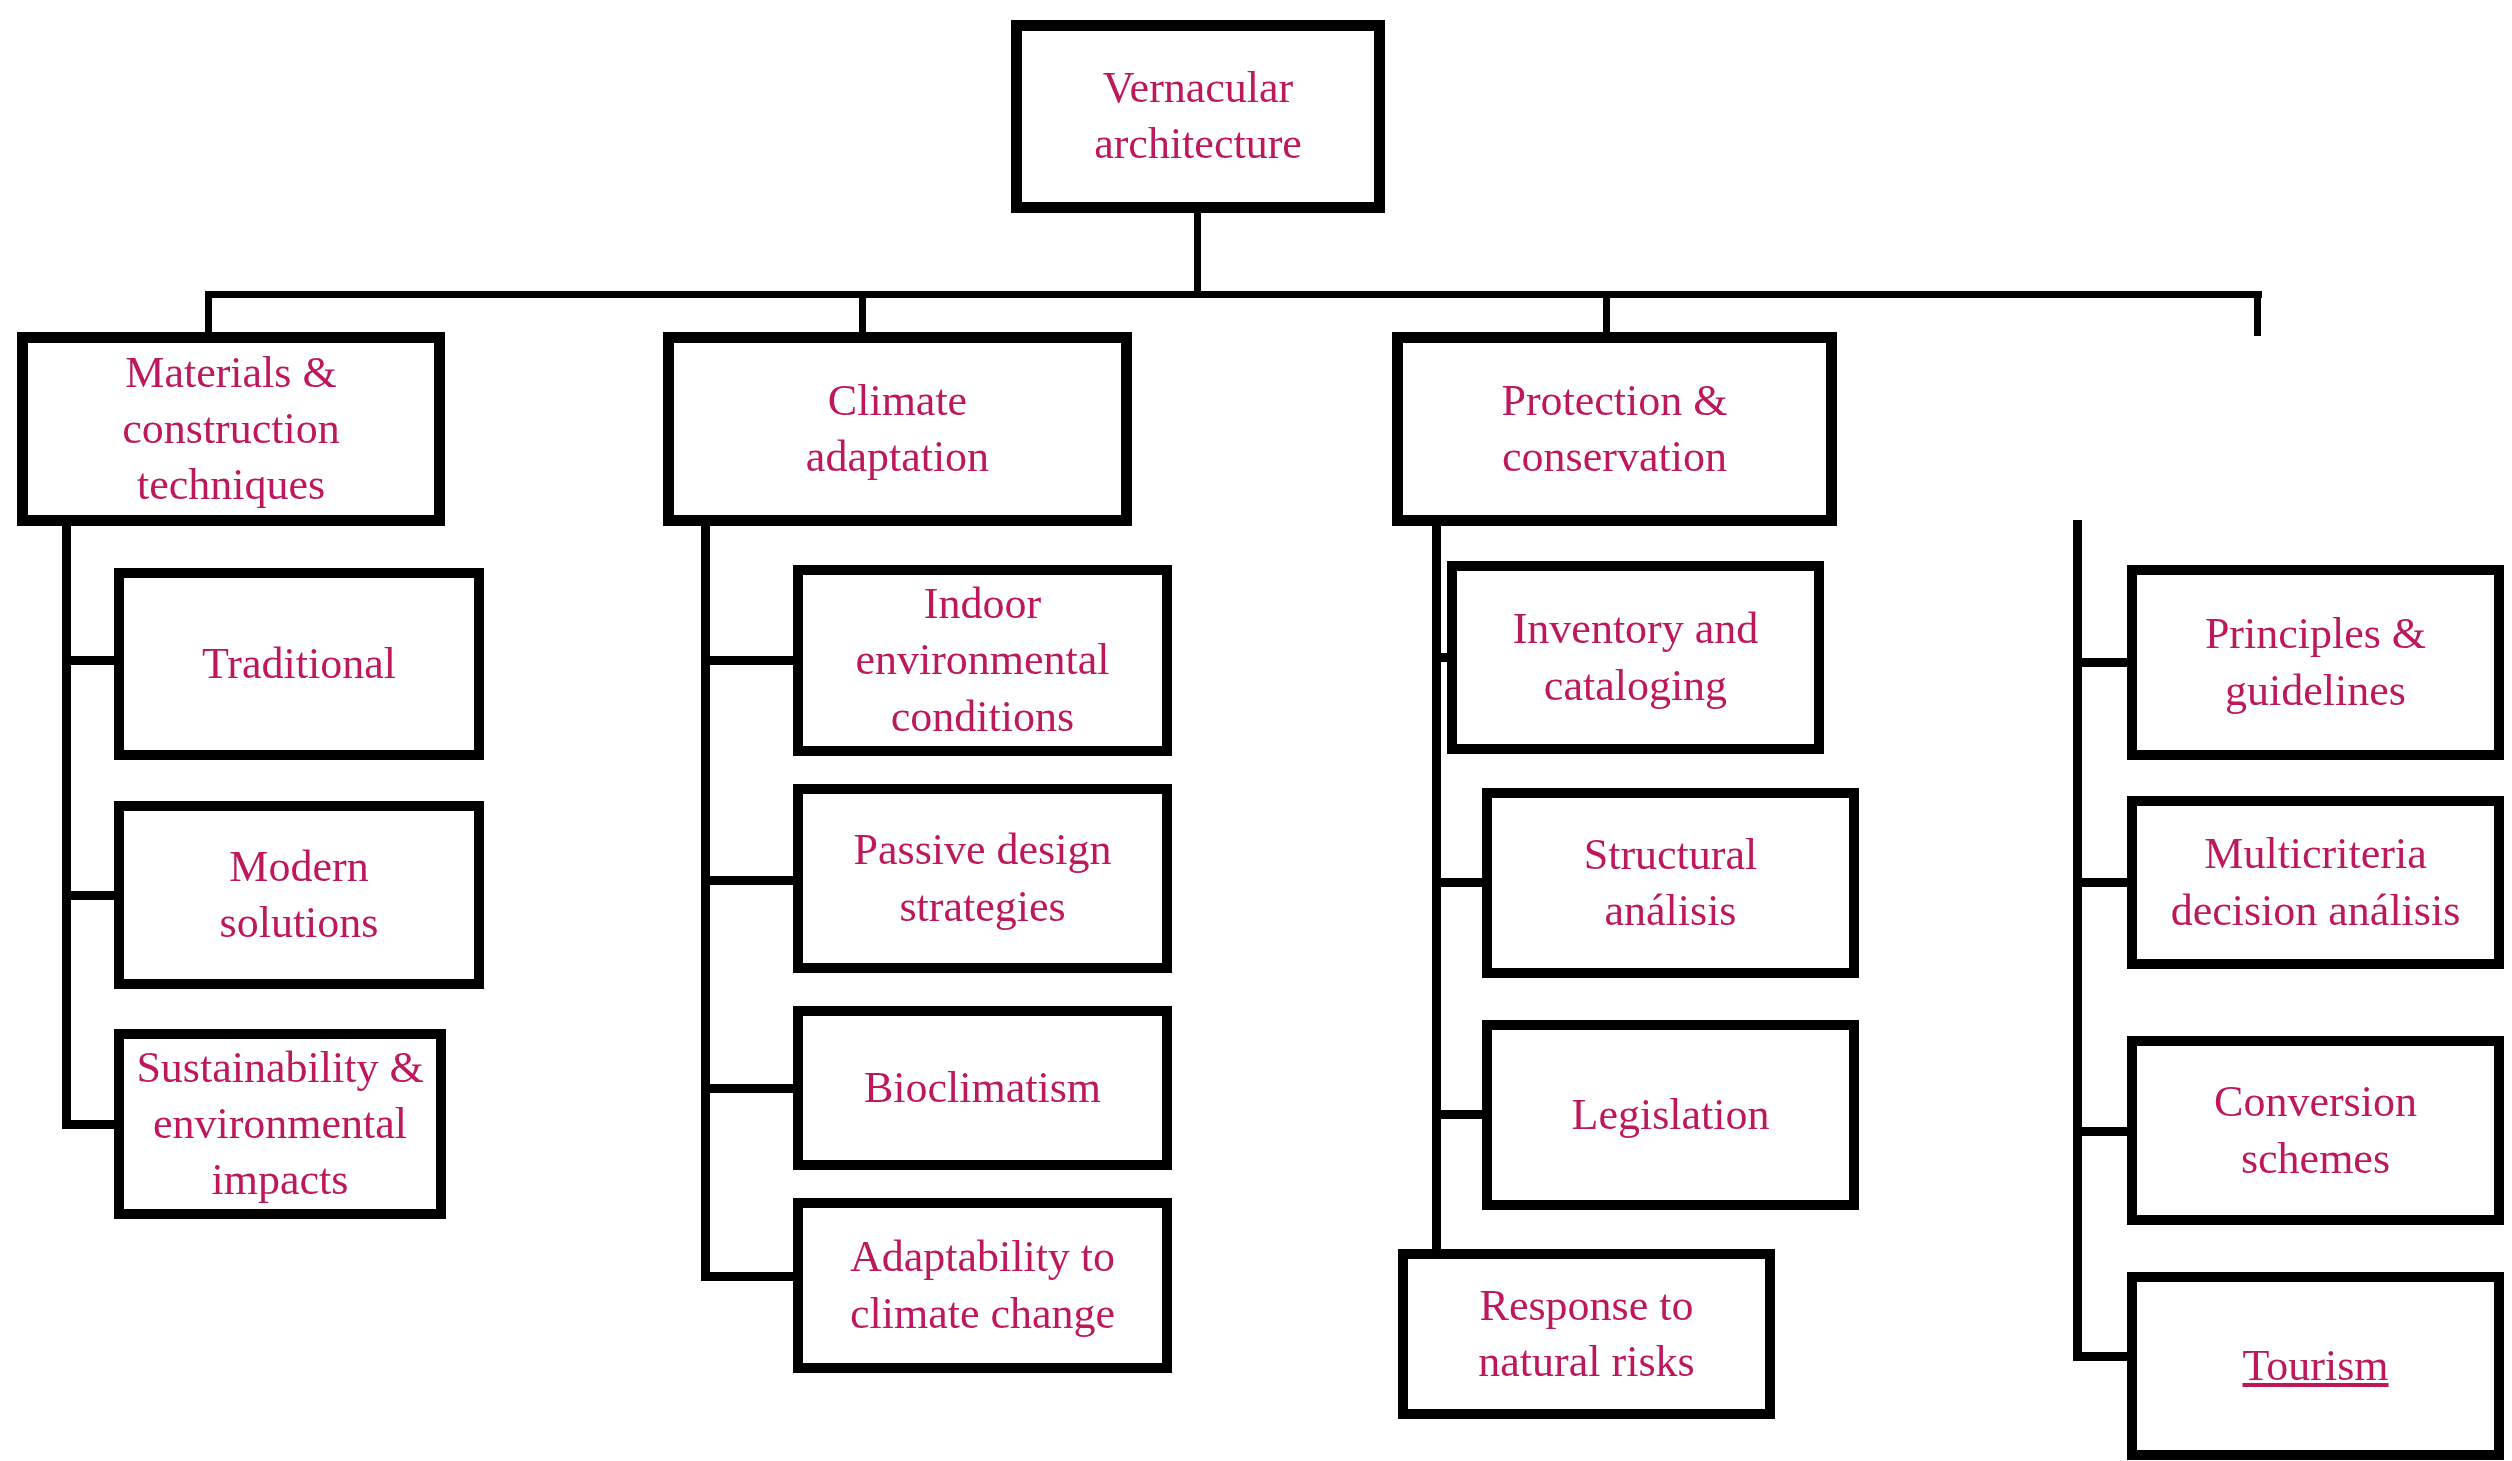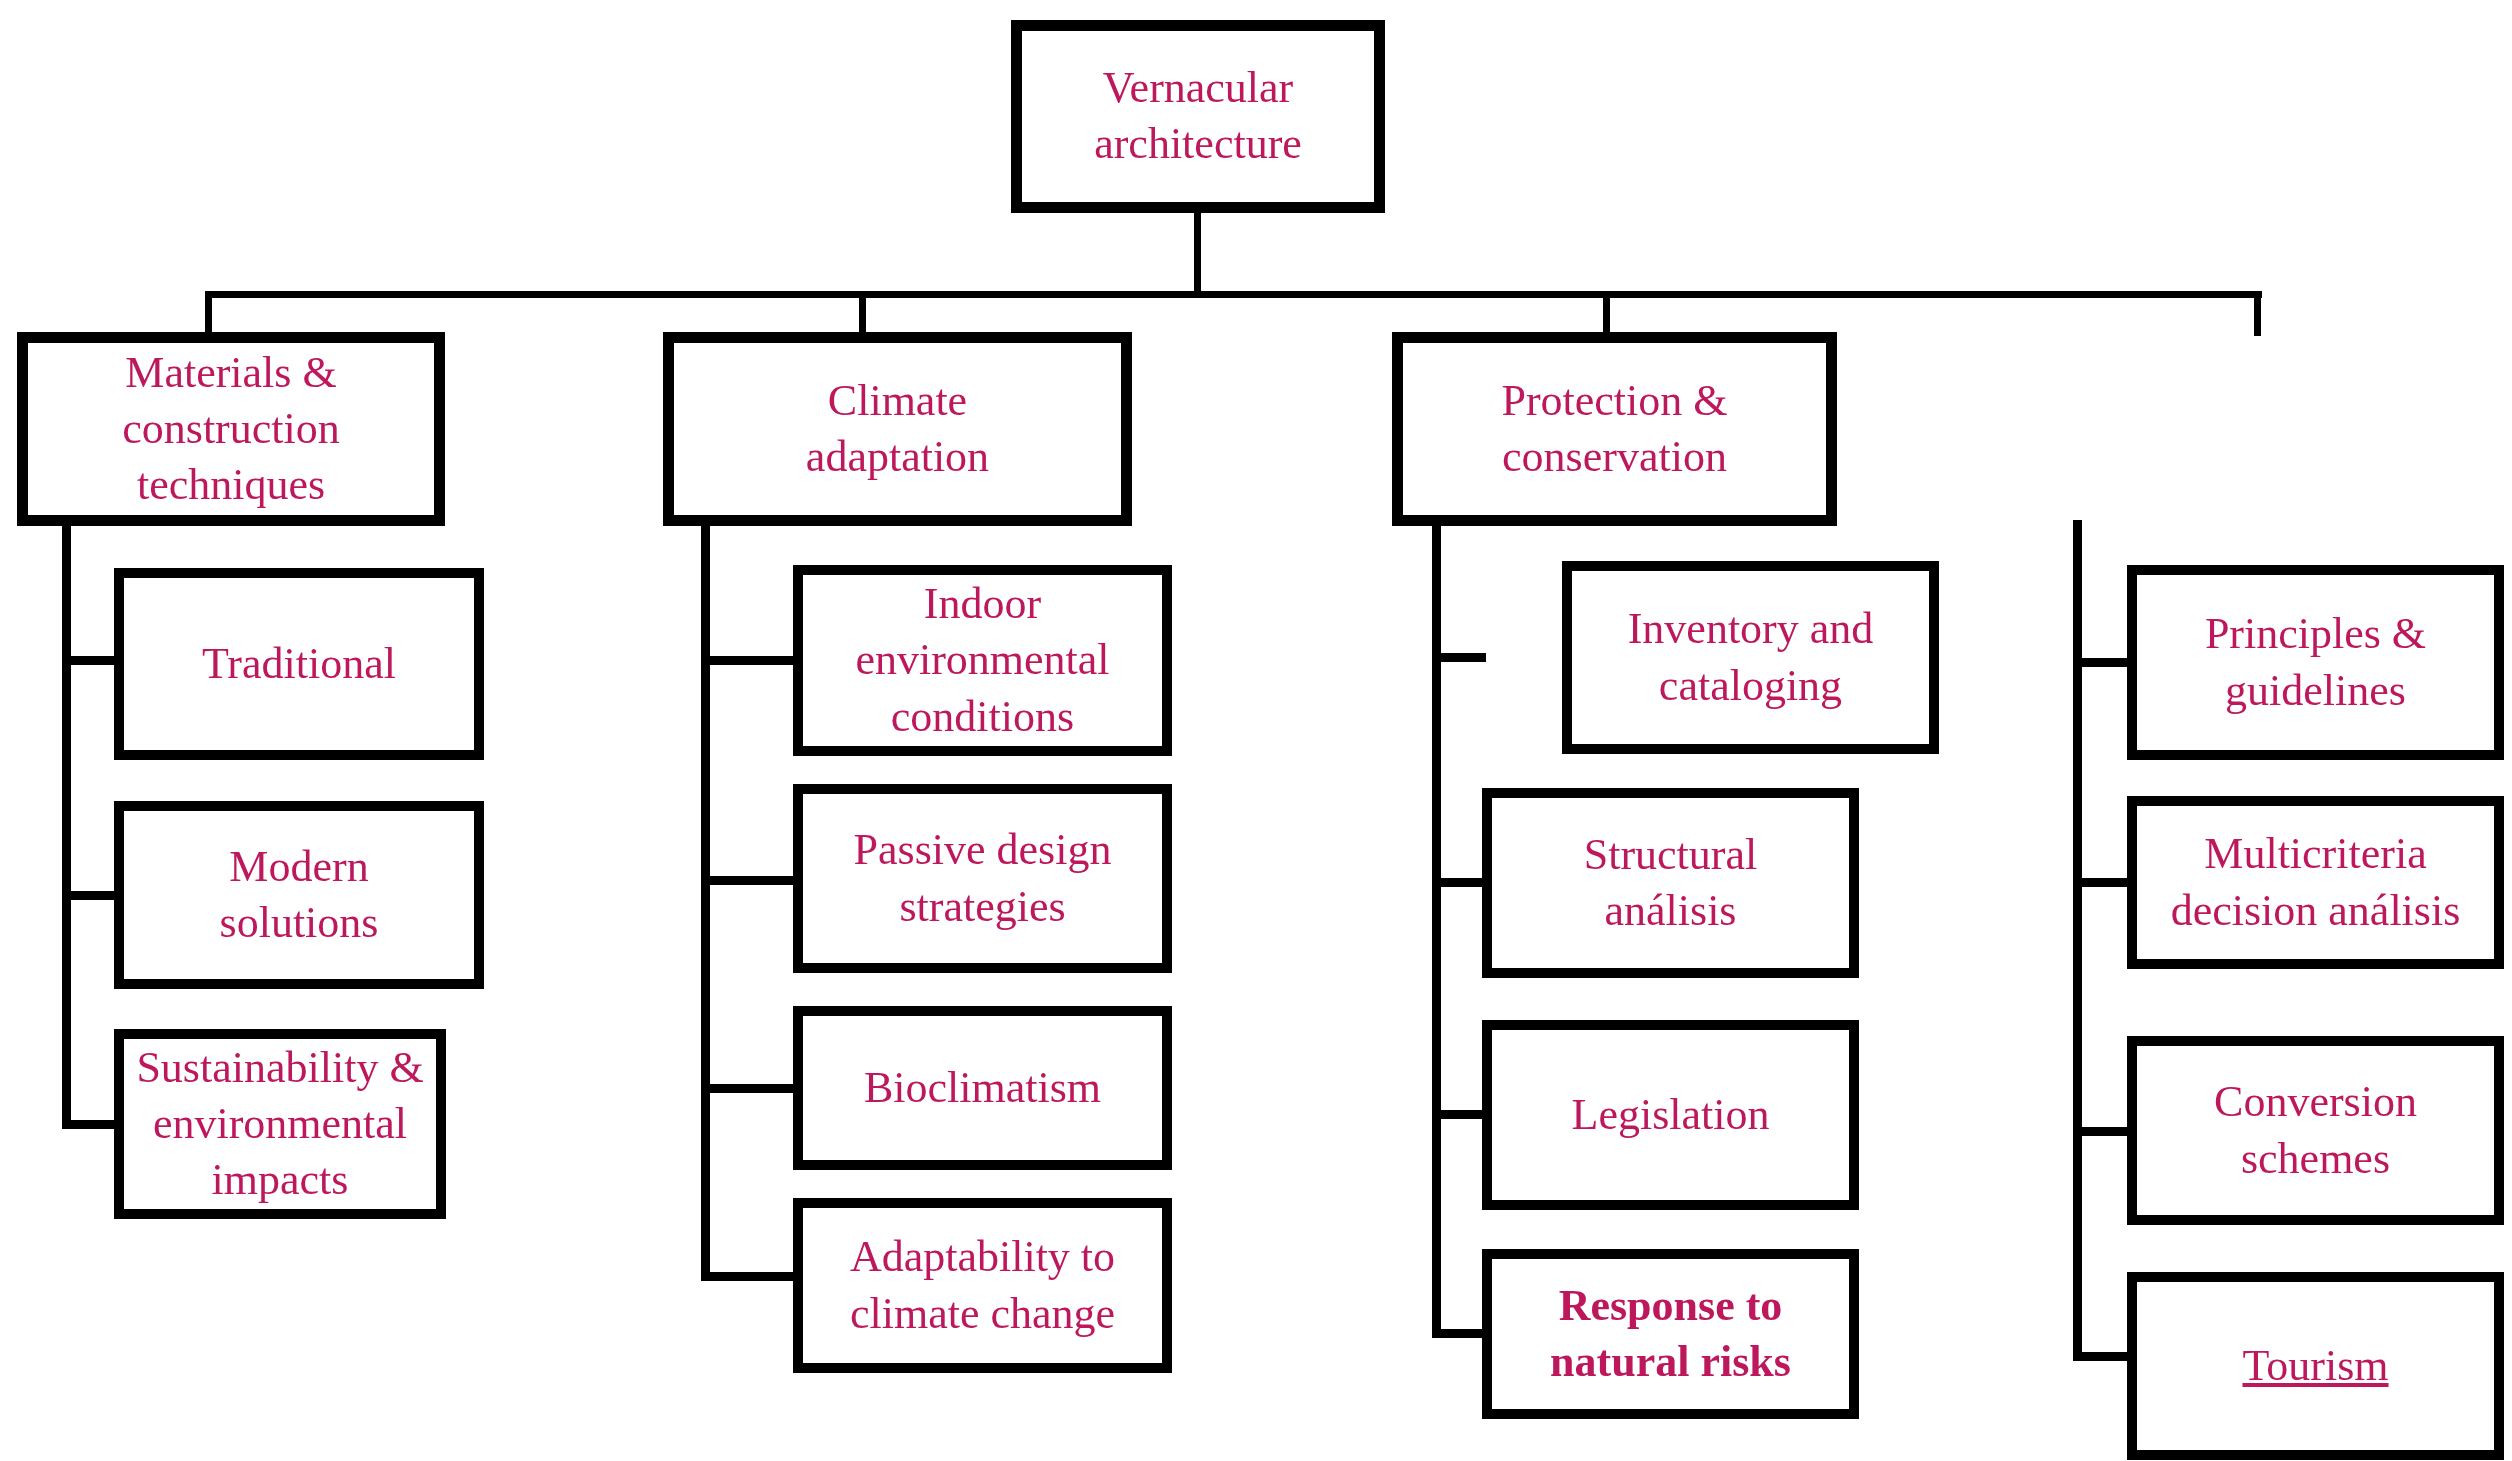--- a/index.html
+++ b/index.html
@@ -93,26 +93,26 @@
 
   <div class="node child" style="left:793px; top:565px; width:379px; height:191px;">Indoor
 environmental
 conditions</div>
   <div class="node child" style="left:793px; top:784px; width:379px; height:189px;">Passive design
 strategies</div>
   <div class="node child" style="left:793px; top:1006px; width:379px; height:164px;">Bioclimatism</div>
   <div class="node child" style="left:793px; top:1198px; width:379px; height:175px;">Adaptability to
 climate change</div>
 
-  <div class="node child" style="left:1562px; top:561px; width:377px; height:193px;">Inventory and
+  <div class="node child" style="left:1447px; top:561px; width:377px; height:193px;">Inventory and
 cataloging</div>
   <div class="node child" style="left:1482px; top:788px; width:377px; height:190px;">Structural
 análisis</div>
   <div class="node child" style="left:1482px; top:1020px; width:377px; height:190px;">Legislation</div>
-  <div class="node child" style="left:1482px; top:1249px; width:377px; height:170px;font-weight:bold;">Response to
+  <div class="node child" style="left:1398px; top:1249px; width:377px; height:170px;">Response to
 natural risks</div>
 
   <div class="node child" style="left:2127px; top:565px; width:377px; height:195px;">Principles &amp;
 guidelines</div>
   <div class="node child" style="left:2127px; top:796px; width:377px; height:173px;">Multicriteria
 decision análisis</div>
   <div class="node child" style="left:2127px; top:1036px; width:377px; height:189px;">Conversion
 schemes</div>
   <div class="node child" style="left:2127px; top:1272px; width:377px; height:188px;text-decoration:underline;">Tourism</div>
 

